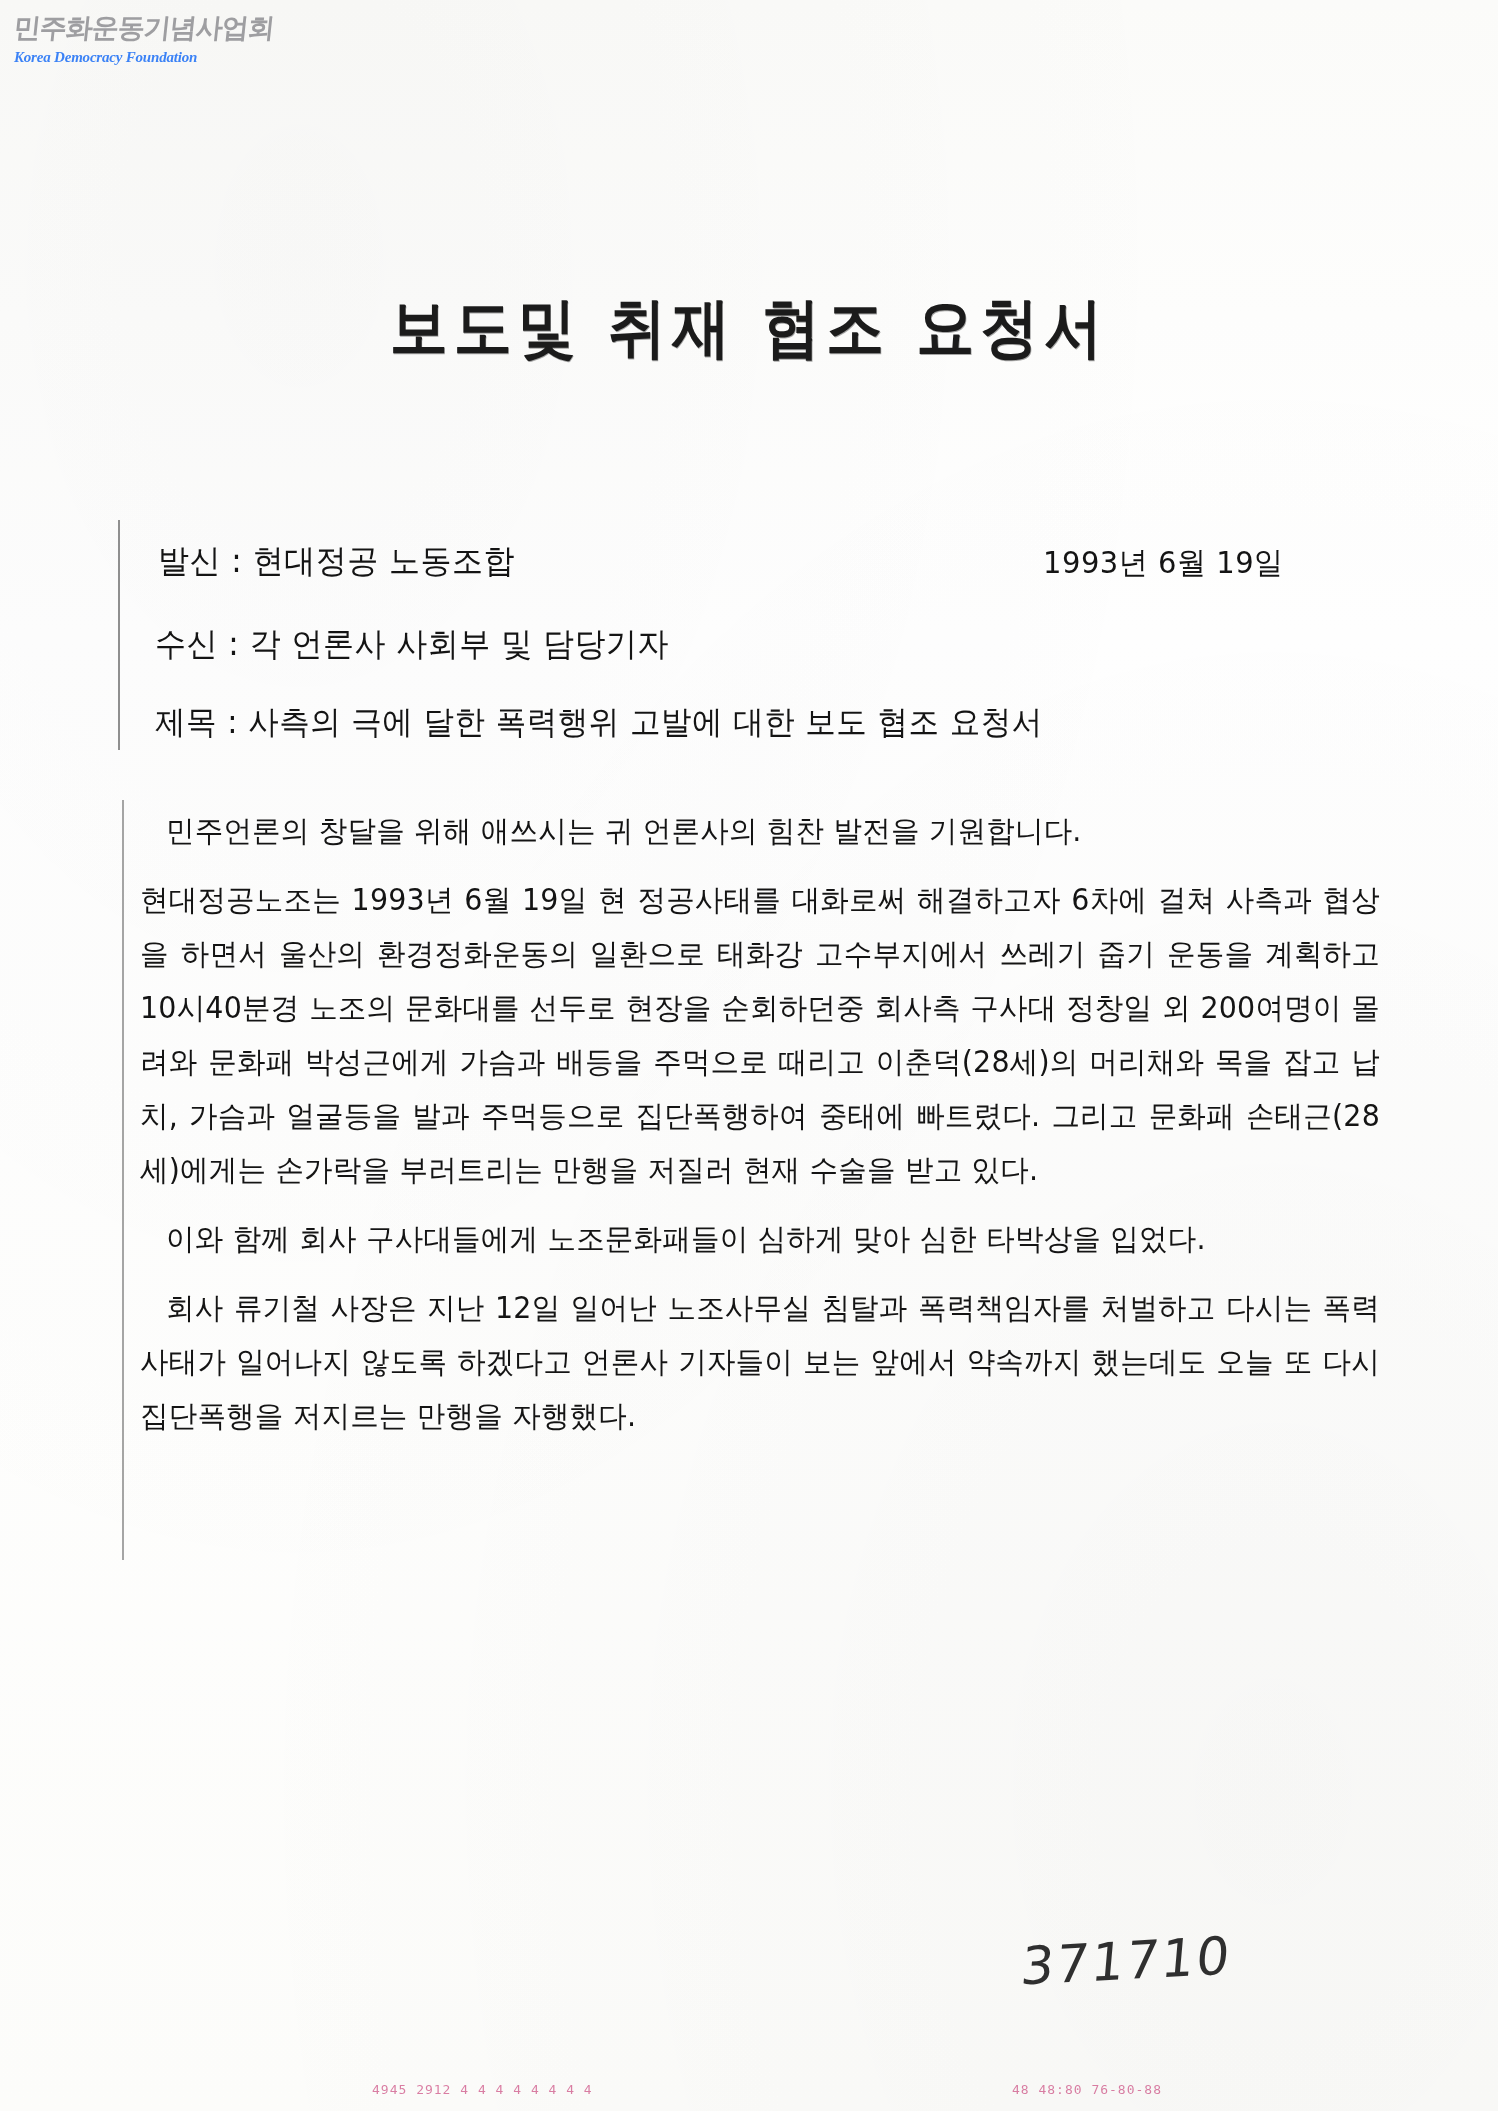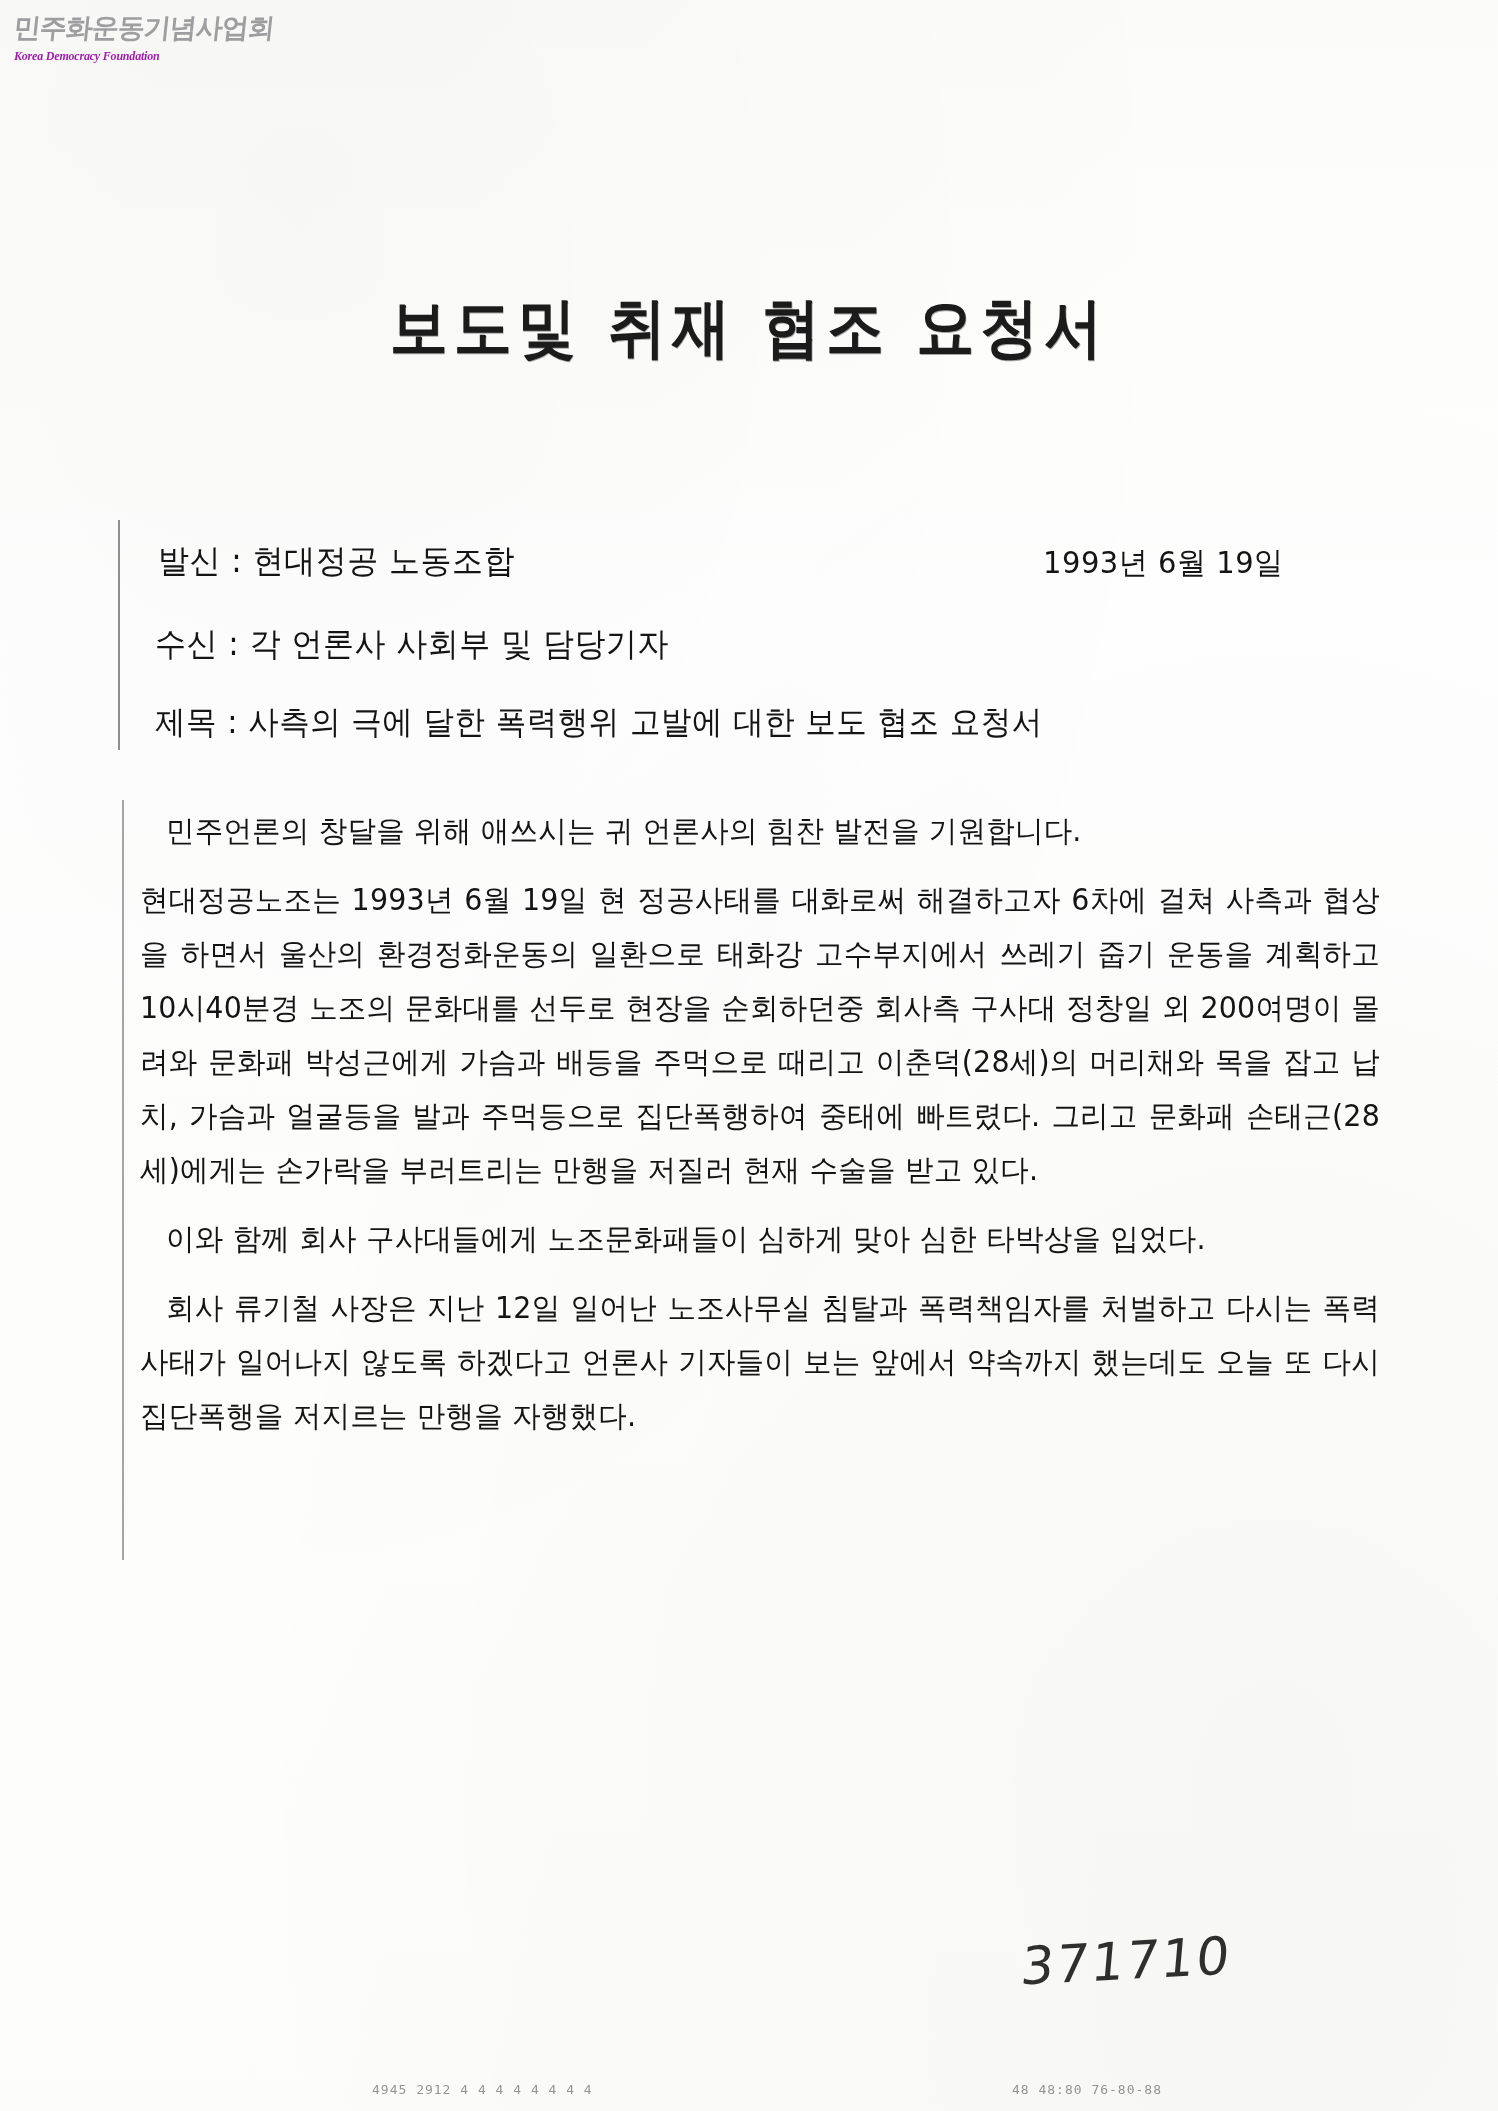--- a/index.html
+++ b/index.html
@@ -42,24 +42,24 @@
     font-weight: 700;
     color: #8f8f93;
     letter-spacing: -1px;
     white-space: nowrap;
     transform: skewX(-6deg);
     opacity: .85;
   }
   #watermark .kdf-latin {
     margin-top: 3px;
     font-family: "Liberation Serif", serif;
-    font-size: 12px;
+    font-size: 15px;
     font-weight: 700;
     font-style: italic;
-    color: #a21caf;
+    color: #3b82f6;
     letter-spacing: -0.2px;
     white-space: nowrap;
   }
 
   
   #doc {
     position: absolute;
     left: 0;
     top: 0;
     width: 1342px;
@@ -152,21 +152,21 @@
     transform: rotate(-3deg) skewX(-8deg);
     opacity: .9;
   }
 
   
   .footer-strip {
     position: absolute;
     bottom: 14px;
     font-family: "DejaVu Sans Mono", monospace;
     font-size: 13px;
-    color: #404040;
+    color: #be185d;
     opacity: .55;
     white-space: nowrap;
     letter-spacing: 1px;
   }
   #footer-left  { left: 372px; }
   #footer-right { right: 180px; }
 </style>
 </head>
 <body>
 

